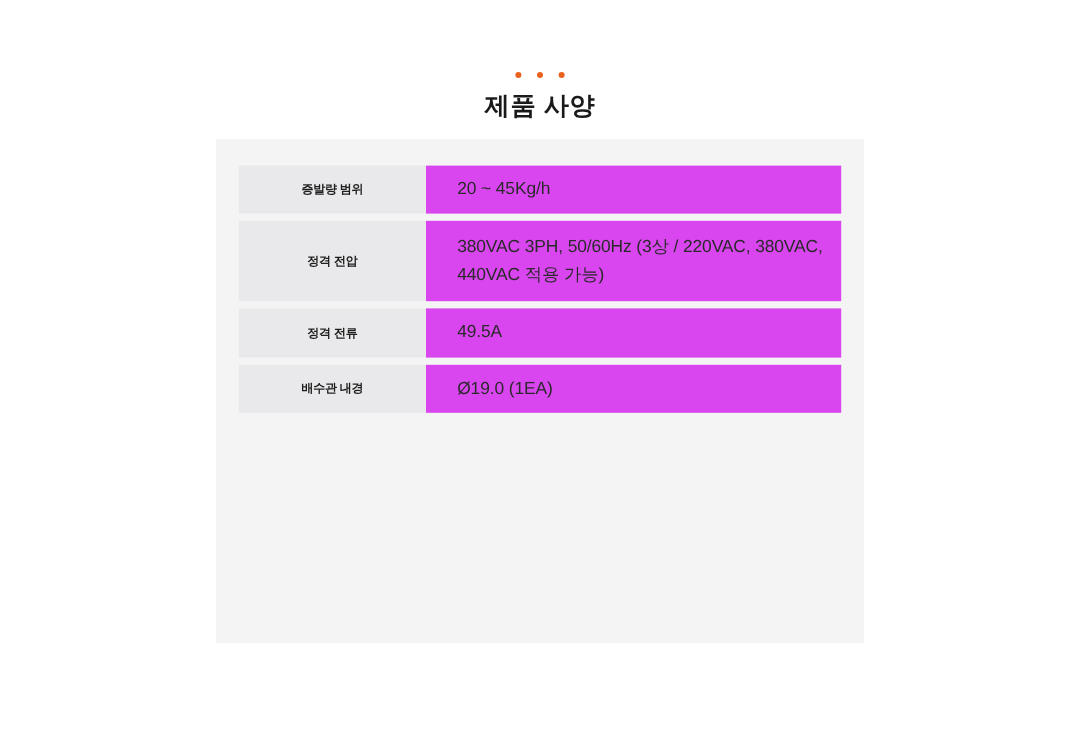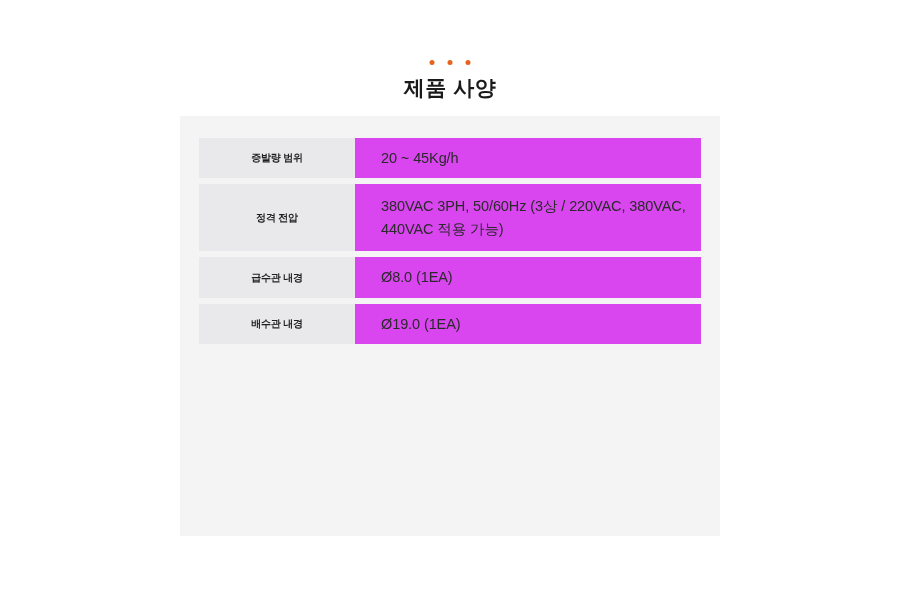--- a/index.html
+++ b/index.html
@@ -130,22 +130,22 @@
       <tbody>
         <tr>
           <td class="label">증발량 범위</td>
           <td class="value">20 ~ 45Kg/h</td>
         </tr>
         <tr class="tall">
           <td class="label">정격 전압</td>
           <td class="value">380VAC 3PH, 50/60Hz (3상 / 220VAC, 380VAC, 440VAC 적용 가능)</td>
         </tr>
         <tr>
-          <td class="label">급수관 내경</td>
-          <td class="value">Ø8.0 (1EA)</td>
+          <td class="label">정격 전류</td>
+          <td class="value">49.5A</td>
         </tr>
         <tr>
           <td class="label">배수관 내경</td>
           <td class="value">Ø19.0 (1EA)</td>
         </tr>
       </tbody>
     </table>
   </div>
 
 </div>

